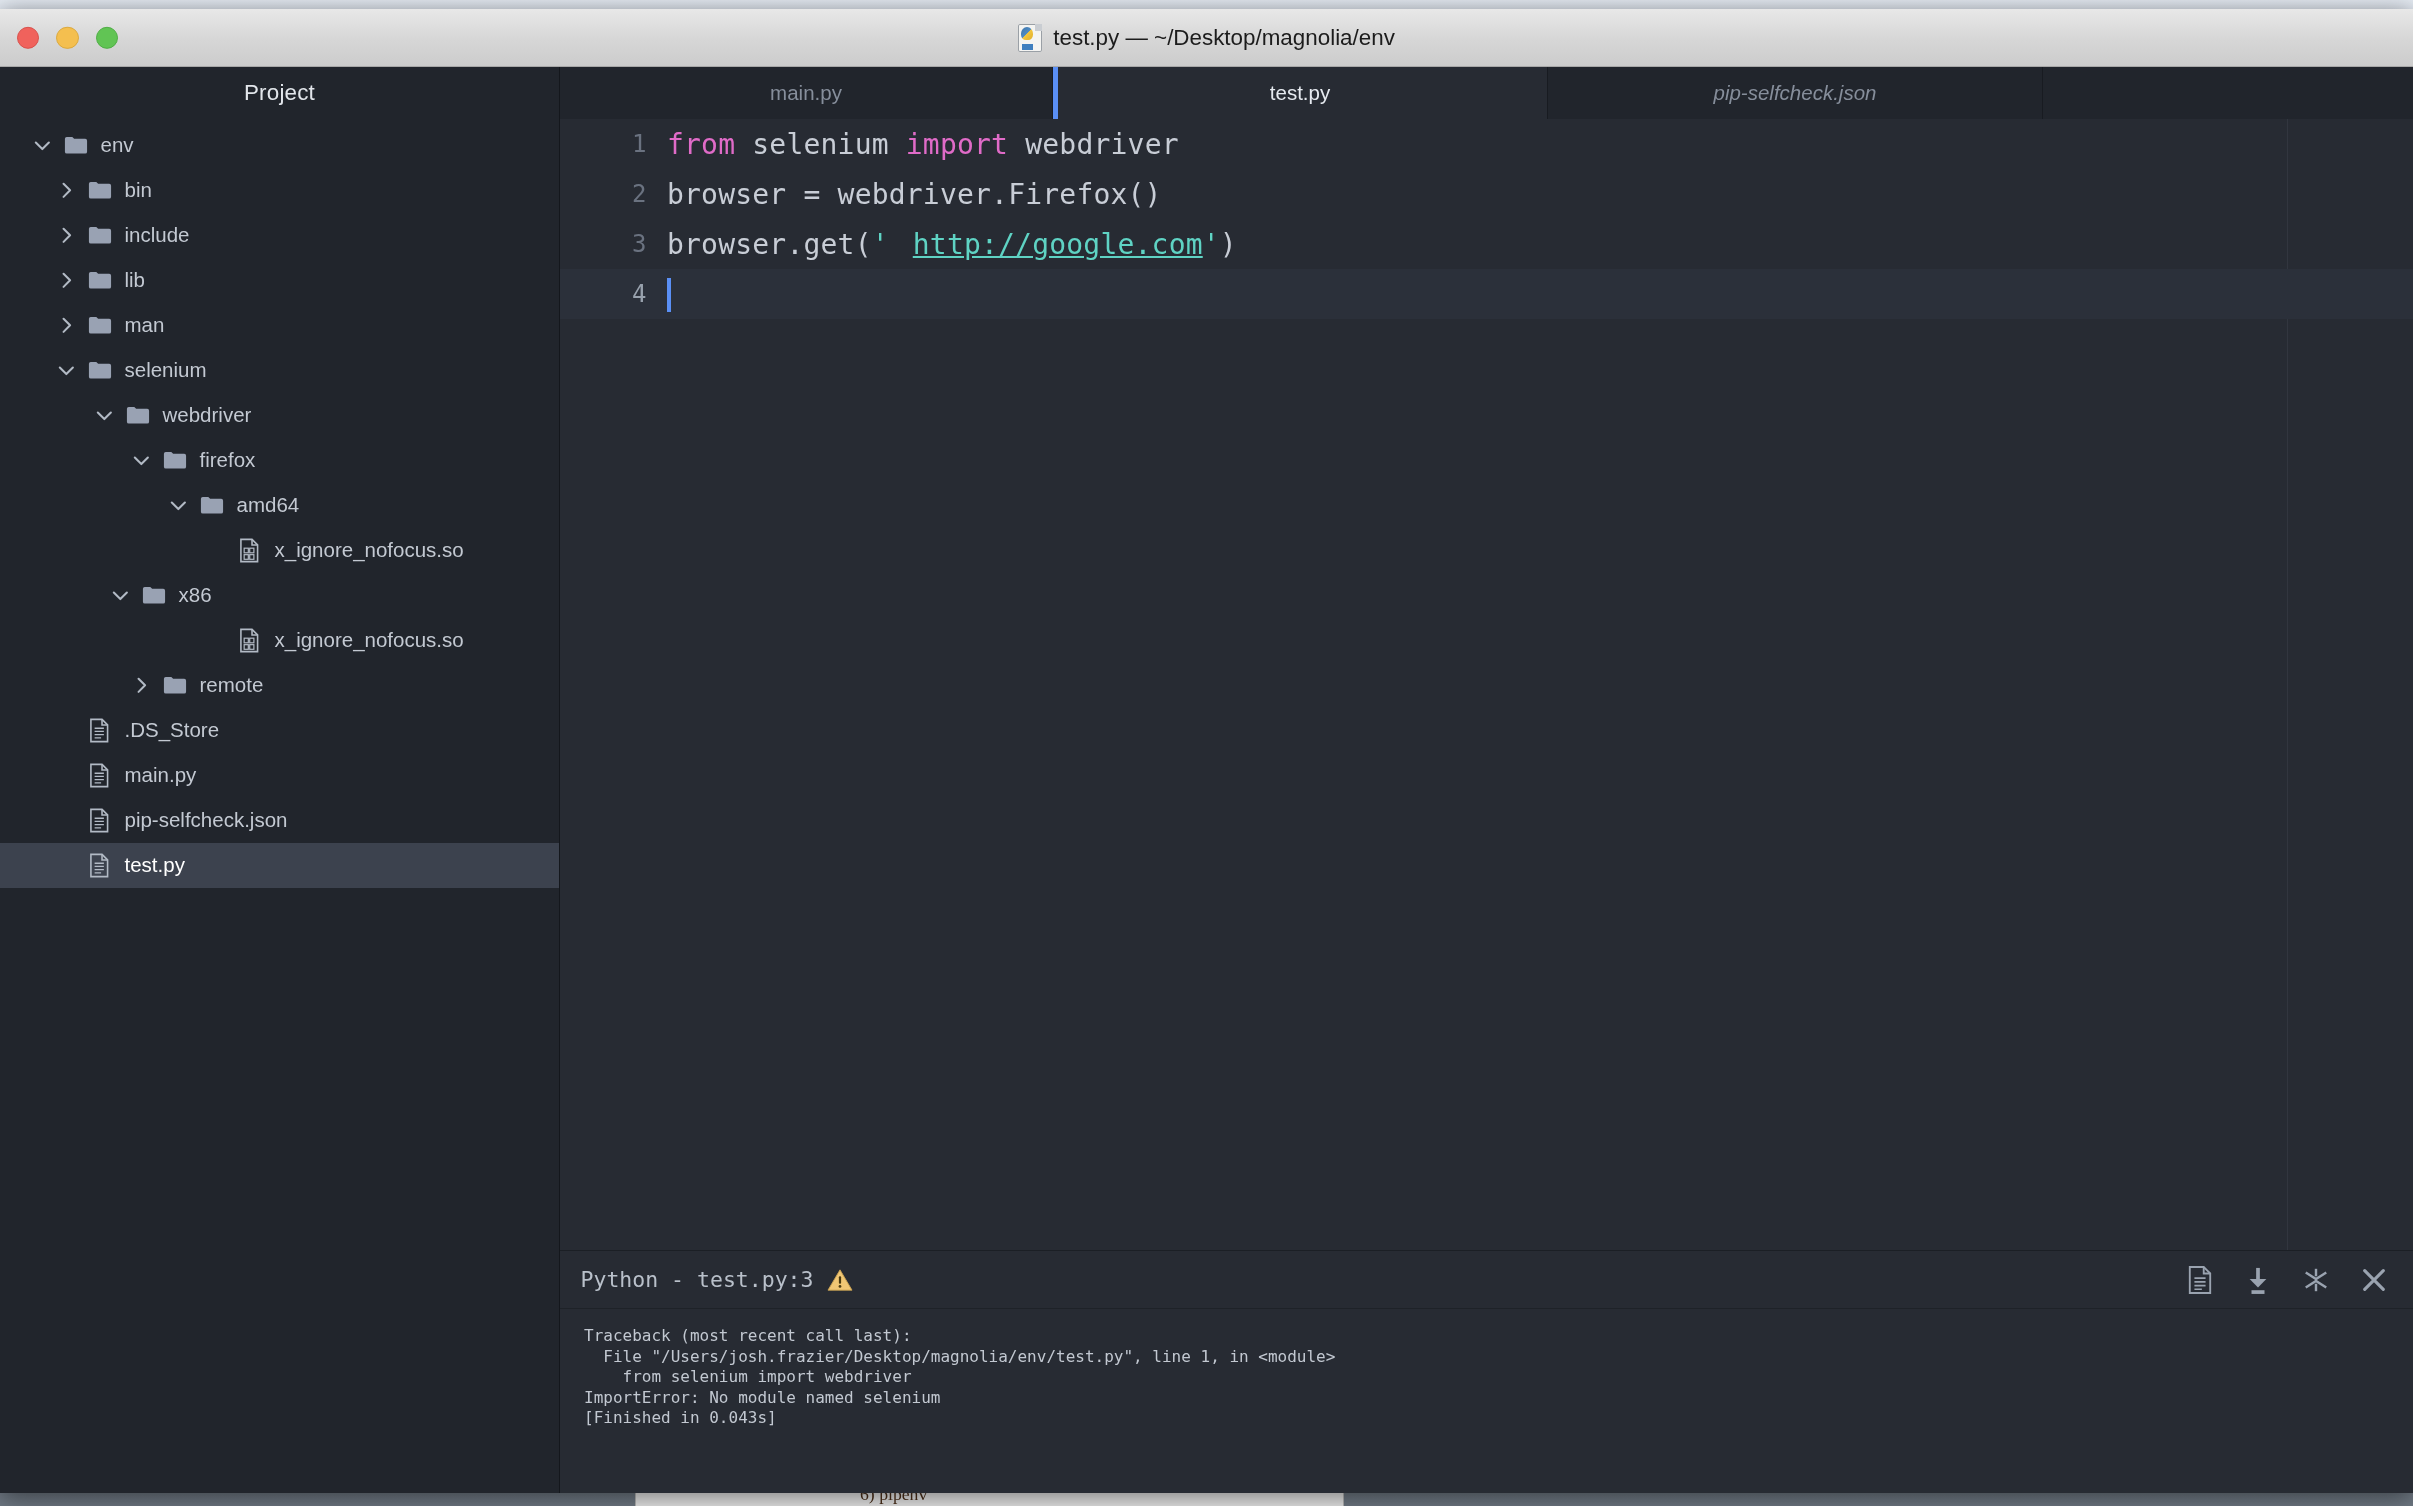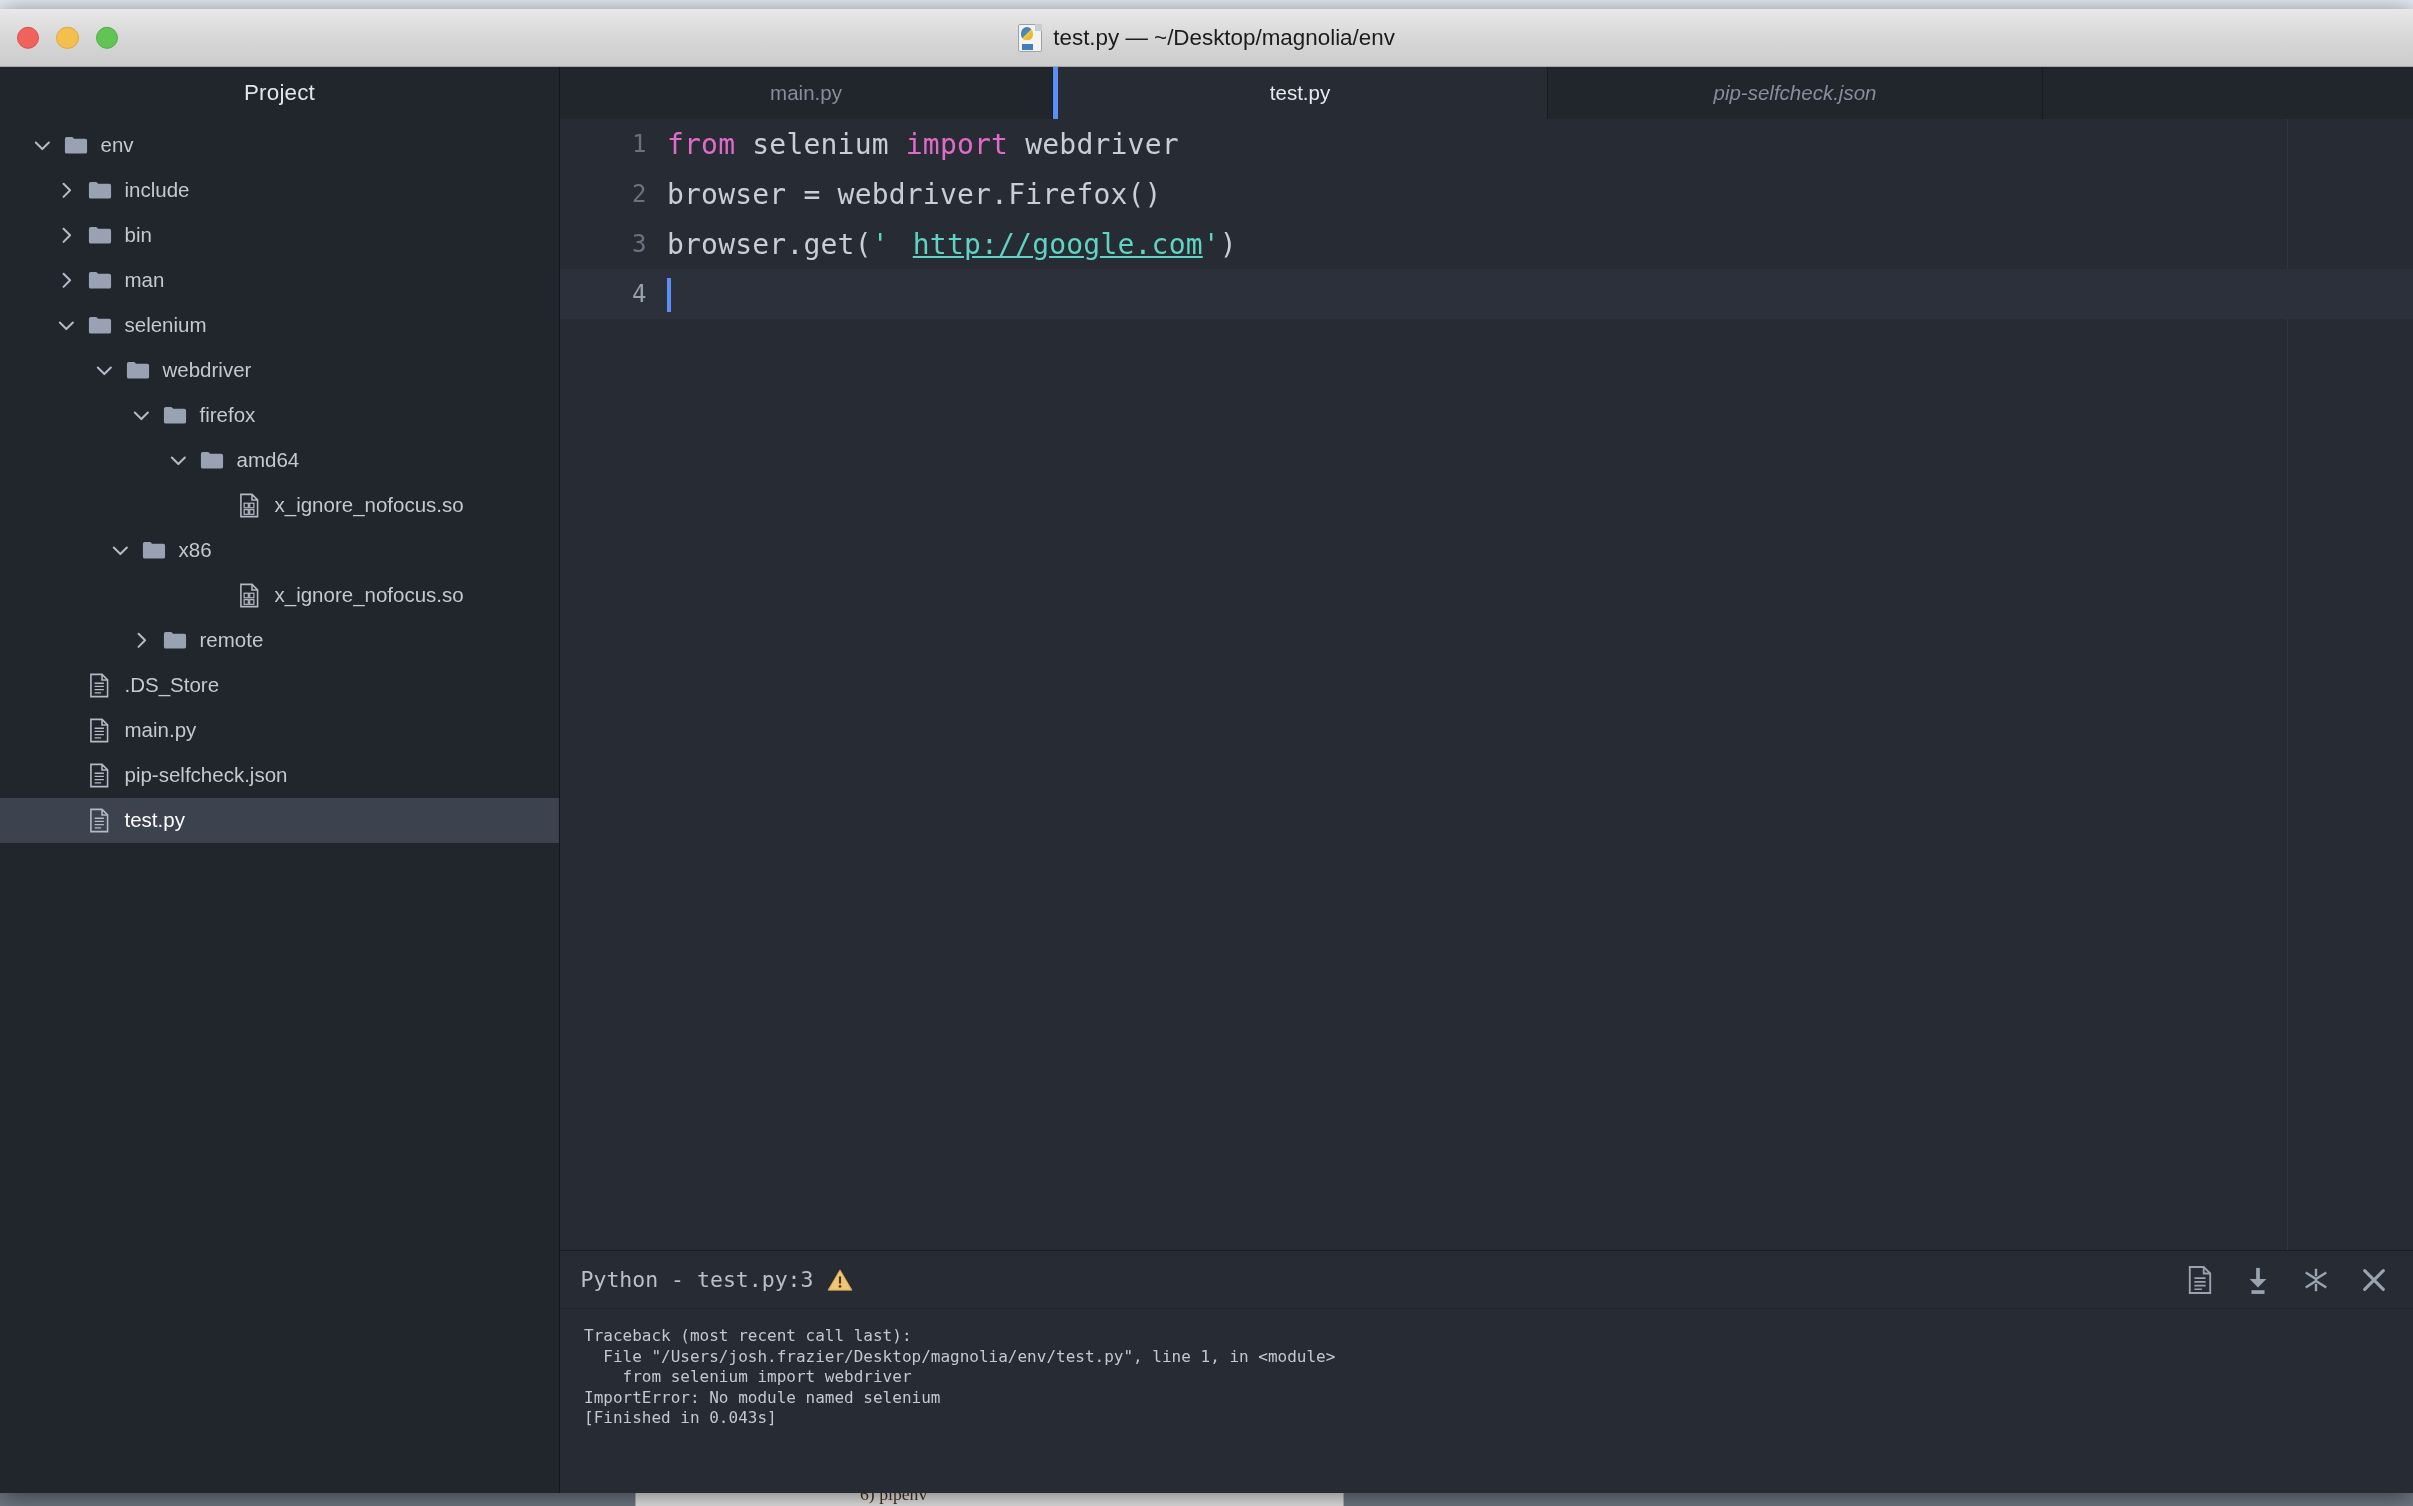--- a/index.html
+++ b/index.html
@@ -206,34 +206,47 @@
             <span class="twisty">
               <svg width="18.7" height="18.7" viewBox="0 0 20 20">
                 <path d="M7 3 L14 10 L7 17" fill="none" stroke="#b2bac5" stroke-width="2.2" stroke-linecap="round" stroke-linejoin="round"></path>
               </svg>
             </span>
             <span class="ico">
               <svg width="24" height="20.5" viewBox="0 0 26 22">
                 <path d="M1 4 a2 2 0 0 1 2-2 h6 l2 2 h12 a2 2 0 0 1 2 2 v12 a2 2 0 0 1-2 2 H3 a2 2 0 0 1-2-2 Z" fill="#99a2b3"></path>
               </svg>
             </span>
+            <span class="lbl">bin</span>
+          </div>
+          <div class="row" style="padding-left: 50px;">
+            <span class="twisty">
+              <svg width="18.7" height="18.7" viewBox="0 0 20 20">
+                <path d="M7 3 L14 10 L7 17" fill="none" stroke="#b2bac5" stroke-width="2.2" stroke-linecap="round" stroke-linejoin="round"></path>
+              </svg>
+            </span>
+            <span class="ico">
+              <svg width="24" height="20.5" viewBox="0 0 26 22">
+                <path d="M1 4 a2 2 0 0 1 2-2 h6 l2 2 h12 a2 2 0 0 1 2 2 v12 a2 2 0 0 1-2 2 H3 a2 2 0 0 1-2-2 Z" fill="#99a2b3"></path>
+              </svg>
+            </span>
             <span class="lbl">include</span>
           </div>
           <div class="row" style="padding-left: 50px;">
             <span class="twisty">
               <svg width="18.7" height="18.7" viewBox="0 0 20 20">
                 <path d="M7 3 L14 10 L7 17" fill="none" stroke="#b2bac5" stroke-width="2.2" stroke-linecap="round" stroke-linejoin="round"></path>
               </svg>
             </span>
             <span class="ico">
               <svg width="24" height="20.5" viewBox="0 0 26 22">
                 <path d="M1 4 a2 2 0 0 1 2-2 h6 l2 2 h12 a2 2 0 0 1 2 2 v12 a2 2 0 0 1-2 2 H3 a2 2 0 0 1-2-2 Z" fill="#99a2b3"></path>
               </svg>
             </span>
-            <span class="lbl">bin</span>
+            <span class="lbl">lib</span>
           </div>
           <div class="row" style="padding-left: 50px;">
             <span class="twisty">
               <svg width="18.7" height="18.7" viewBox="0 0 20 20">
                 <path d="M7 3 L14 10 L7 17" fill="none" stroke="#b2bac5" stroke-width="2.2" stroke-linecap="round" stroke-linejoin="round"></path>
               </svg>
             </span>
             <span class="ico">
               <svg width="24" height="20.5" viewBox="0 0 26 22">
                 <path d="M1 4 a2 2 0 0 1 2-2 h6 l2 2 h12 a2 2 0 0 1 2 2 v12 a2 2 0 0 1-2 2 H3 a2 2 0 0 1-2-2 Z" fill="#99a2b3"></path>

